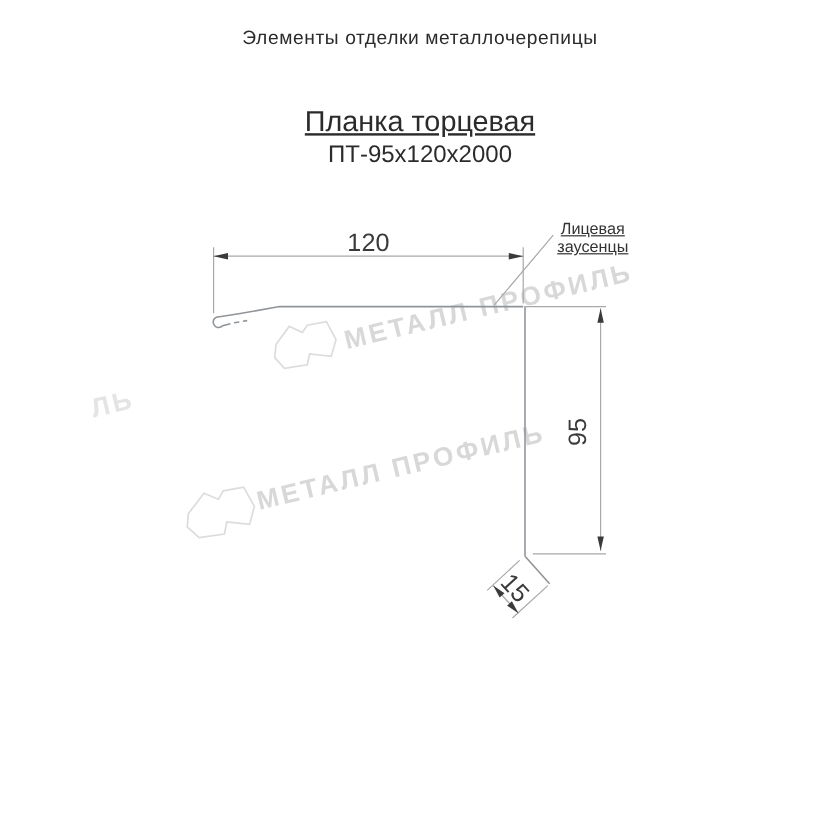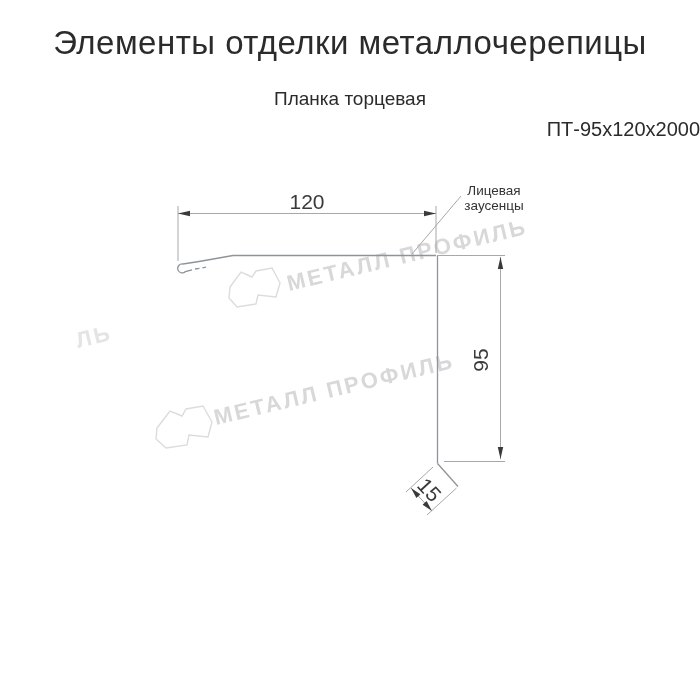--- a/index.html
+++ b/index.html
@@ -2,33 +2,33 @@
 <html><head>
 <meta charset="utf-8">
 <style>
   html,body{margin:0;padding:0;background:#fff;}
   .page{
     position:relative;width:700px;height:700px;background:#ffffff;
     font-family:"Liberation Sans",sans-serif;overflow:hidden;
   }
   .title{
     position:absolute;top:24px;left:0;width:700px;text-align:center;
-    font-size:33px;color:#2b2b2b;letter-spacing:0.5px;
+    font-size:16px;color:#2b2b2b;letter-spacing:0.5px;
   }
   .subtitle1{
     position:absolute;top:88px;left:0;width:700px;text-align:center;
-    font-size:19px;color:#2b2b2b;
+    font-size:24px;color:#2b2b2b;text-decoration:underline;
   }
   .subtitle2{
-    position:absolute;top:118px;left:0;width:700px;text-align:right;
+    position:absolute;top:118px;left:0;width:700px;text-align:center;
     font-size:20px;color:#2b2b2b;
   }
   .face-label{
     position:absolute;left:458px;top:183px;width:72px;text-align:center;
-    font-size:13.5px;line-height:15px;color:#333;
+    font-size:13.5px;line-height:15px;color:#333;text-decoration:underline;
   }
   .footer{
     position:absolute;left:20px;top:646px;width:640px;
     font-size:13px;line-height:20px;color:#333;
   }
   svg{position:absolute;left:0;top:0;}
   .wm-text{
     font-family:"Liberation Sans",sans-serif;font-weight:bold;
     font-size:22px;letter-spacing:2.5px;fill:#d8d8d8;
   }

